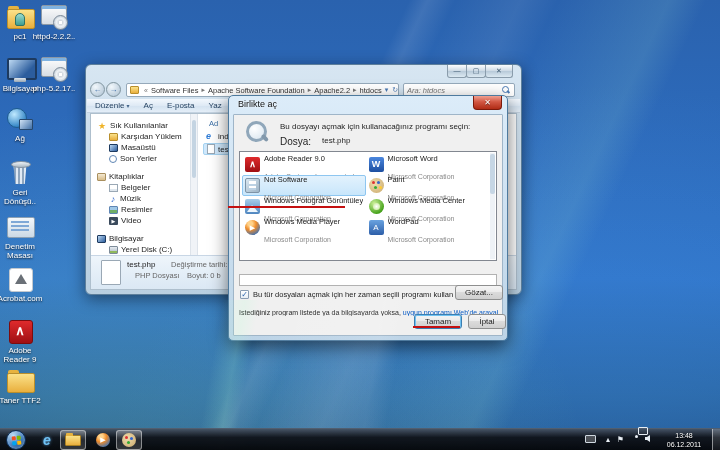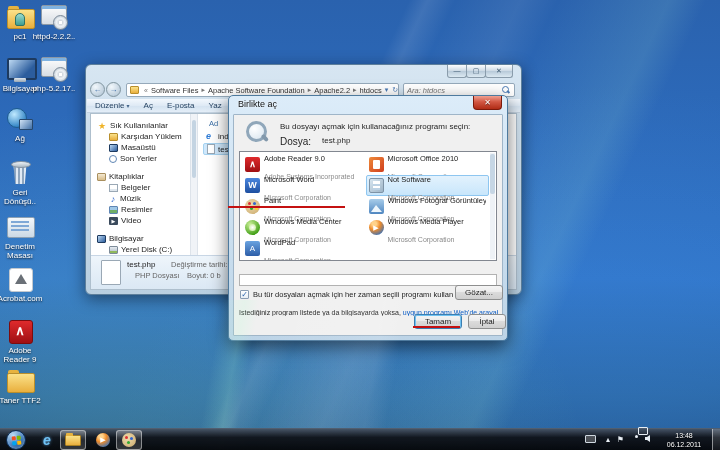--- a/index.html
+++ b/index.html
@@ -378,24 +378,20 @@
       <div class="dprompt">Bu dosyayı açmak için kullanacağınız programı seçin:</div>
       <div class="dfl">Dosya:</div>
       <div class="dfv">test.php</div>
 
       <div class="plist">
         <div class="pcell">
           <span class="pic pic-adobe"></span>
           <span class="ptxt"><span class="pname">Adobe Reader 9.0</span><br><span class="pcomp">Adobe Systems Incorporated</span></span>
         </div>
         <div class="pcell">
-          <span class="pic pic-office"></span>
-          <span class="ptxt"><span class="pname">Microsoft Office 2010</span><br><span class="pcomp">Microsoft Corporation</span></span>
-        </div>
-        <div class="pcell">
           <span class="pic pic-word"></span>
           <span class="ptxt"><span class="pname">Microsoft Word</span><br><span class="pcomp">Microsoft Corporation</span></span>
         </div>
         <div class="pcell sel">
           <span class="pic pic-notepad"></span>
           <span class="ptxt"><span class="pname">Not Software</span><br><span class="pcomp">Microsoft Corporation</span></span>
         </div>
         <div class="pcell">
           <span class="pic pic-paint"></span>
           <span class="ptxt"><span class="pname">Paint</span><br><span class="pcomp">Microsoft Corporation</span></span>

